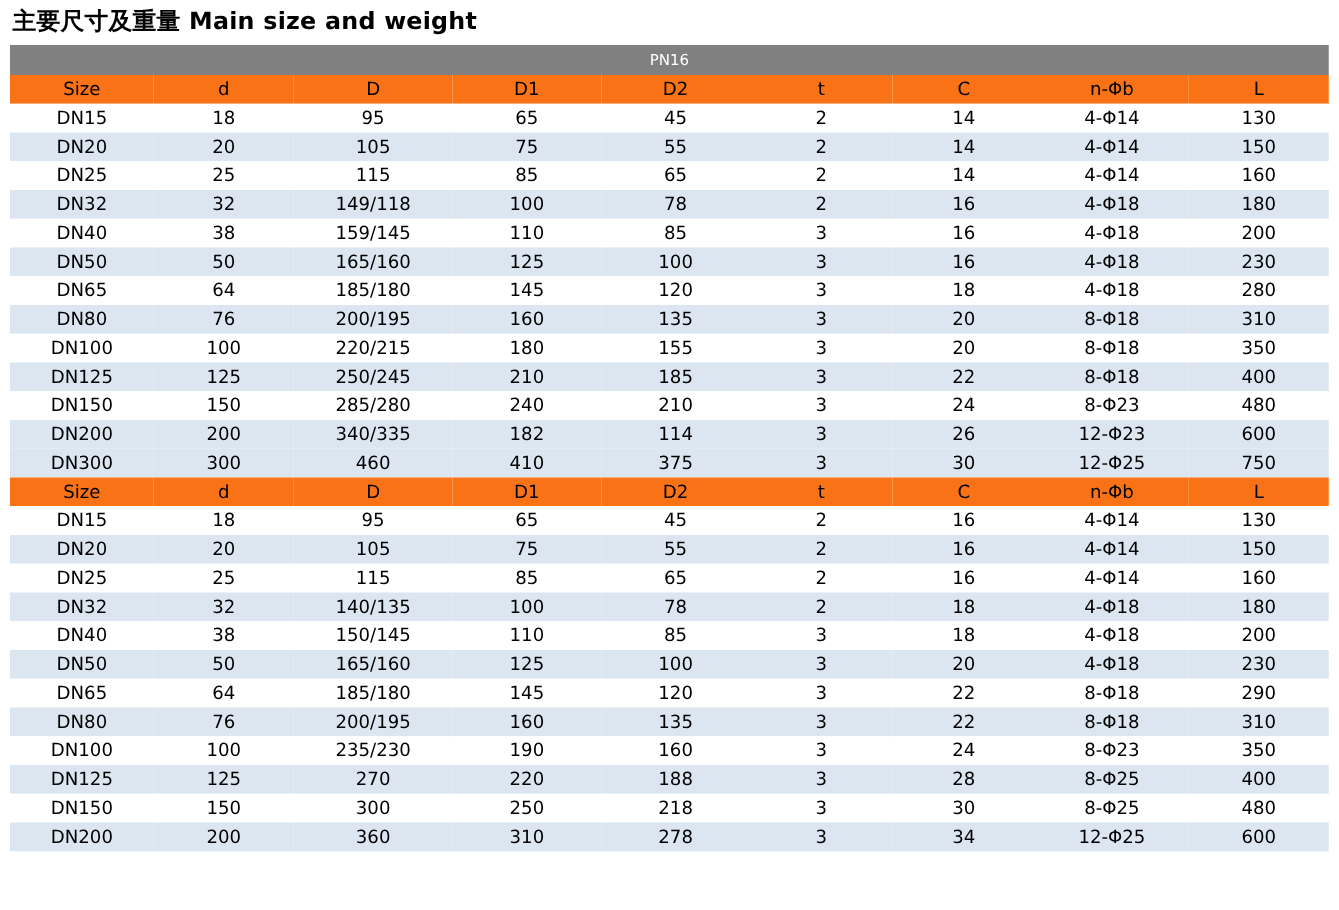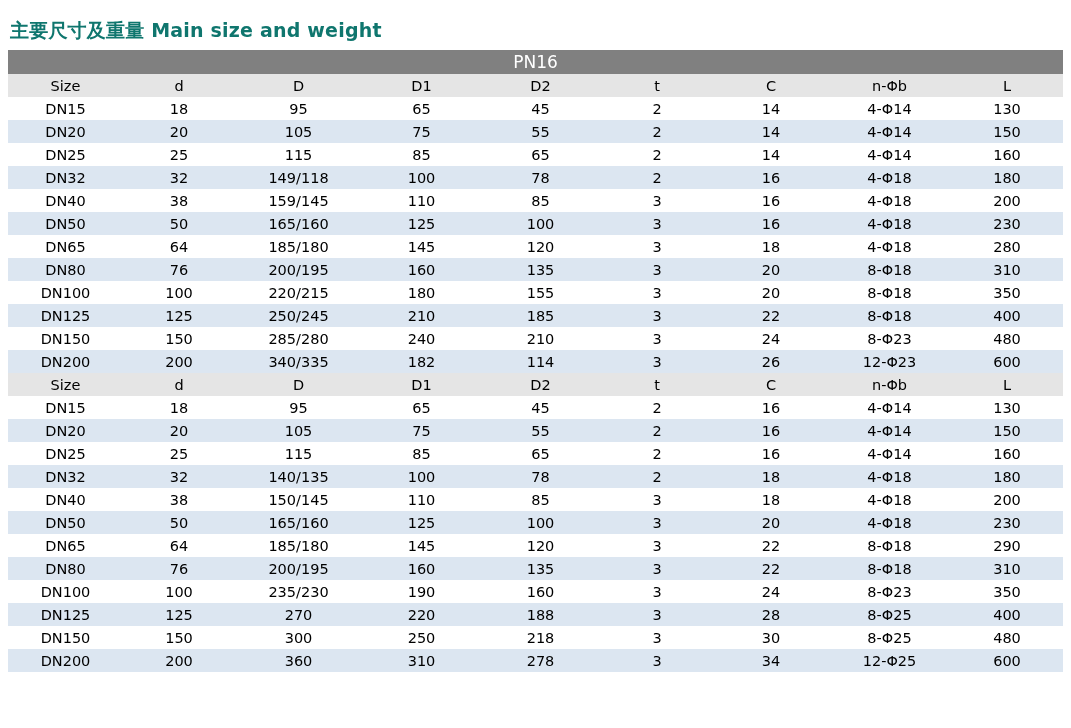--- a/index.html
+++ b/index.html
@@ -13,24 +13,24 @@
     font-family: "DejaVu Sans", "Liberation Sans", sans-serif;
     color: #000000;
     overflow: hidden;
   }
   .page {
     width: 1071px;
     box-sizing: border-box;
     padding: 4px 8px 0 8px;
   }
   .title {
-    color: #0f766e;
+    color: #000000;
     font-size: 19px;
     font-weight: bold;
-    margin: 14px 0 6px 2px;
+    margin: 0 0 6px 2px;
     letter-spacing: 0.2px;
   }
   table.spec {
     width: 1055px;
     border-collapse: collapse;
     table-layout: fixed;
     font-size: 14.5px;
   }
   table.spec + table.spec {
     margin-top: 0px;
@@ -39,26 +39,26 @@
     text-align: center;
     padding: 1px 0 1px 0;
     height: 21px;
     line-height: 20px;
     font-weight: normal;
     border: none;
   }
   tr.band-header td {
     background: #808080;
     color: #ffffff;
-    font-size: 17px;
+    font-size: 12px;
     height: 22px;
     line-height: 21px;
   }
   tr.col-header td {
-    background: #e5e5e5;
+    background: #f97316;
     color: #000000;
   }
   tr.row-odd td {
     background: #ffffff;
   }
   tr.row-even td {
     background: #dce6f1;
   }
   
   col.c0 { width: 115px; }
@@ -229,20 +229,31 @@
             <td>DN200</td>
             <td>200</td>
             <td>340/335</td>
             <td>182</td>
             <td>114</td>
             <td>3</td>
             <td>26</td>
             <td>12-Φ23</td>
             <td>600</td>
           </tr>
+          <tr class="row-even">
+            <td>DN300</td>
+            <td>300</td>
+            <td>460</td>
+            <td>410</td>
+            <td>375</td>
+            <td>3</td>
+            <td>30</td>
+            <td>12-Φ25</td>
+            <td>750</td>
+          </tr>
         </tbody>
       </table>
       <table class="spec">
         <colgroup>
           <col class="c0">
           <col class="c1">
           <col class="c2">
           <col class="c3">
           <col class="c4">
           <col class="c5">

